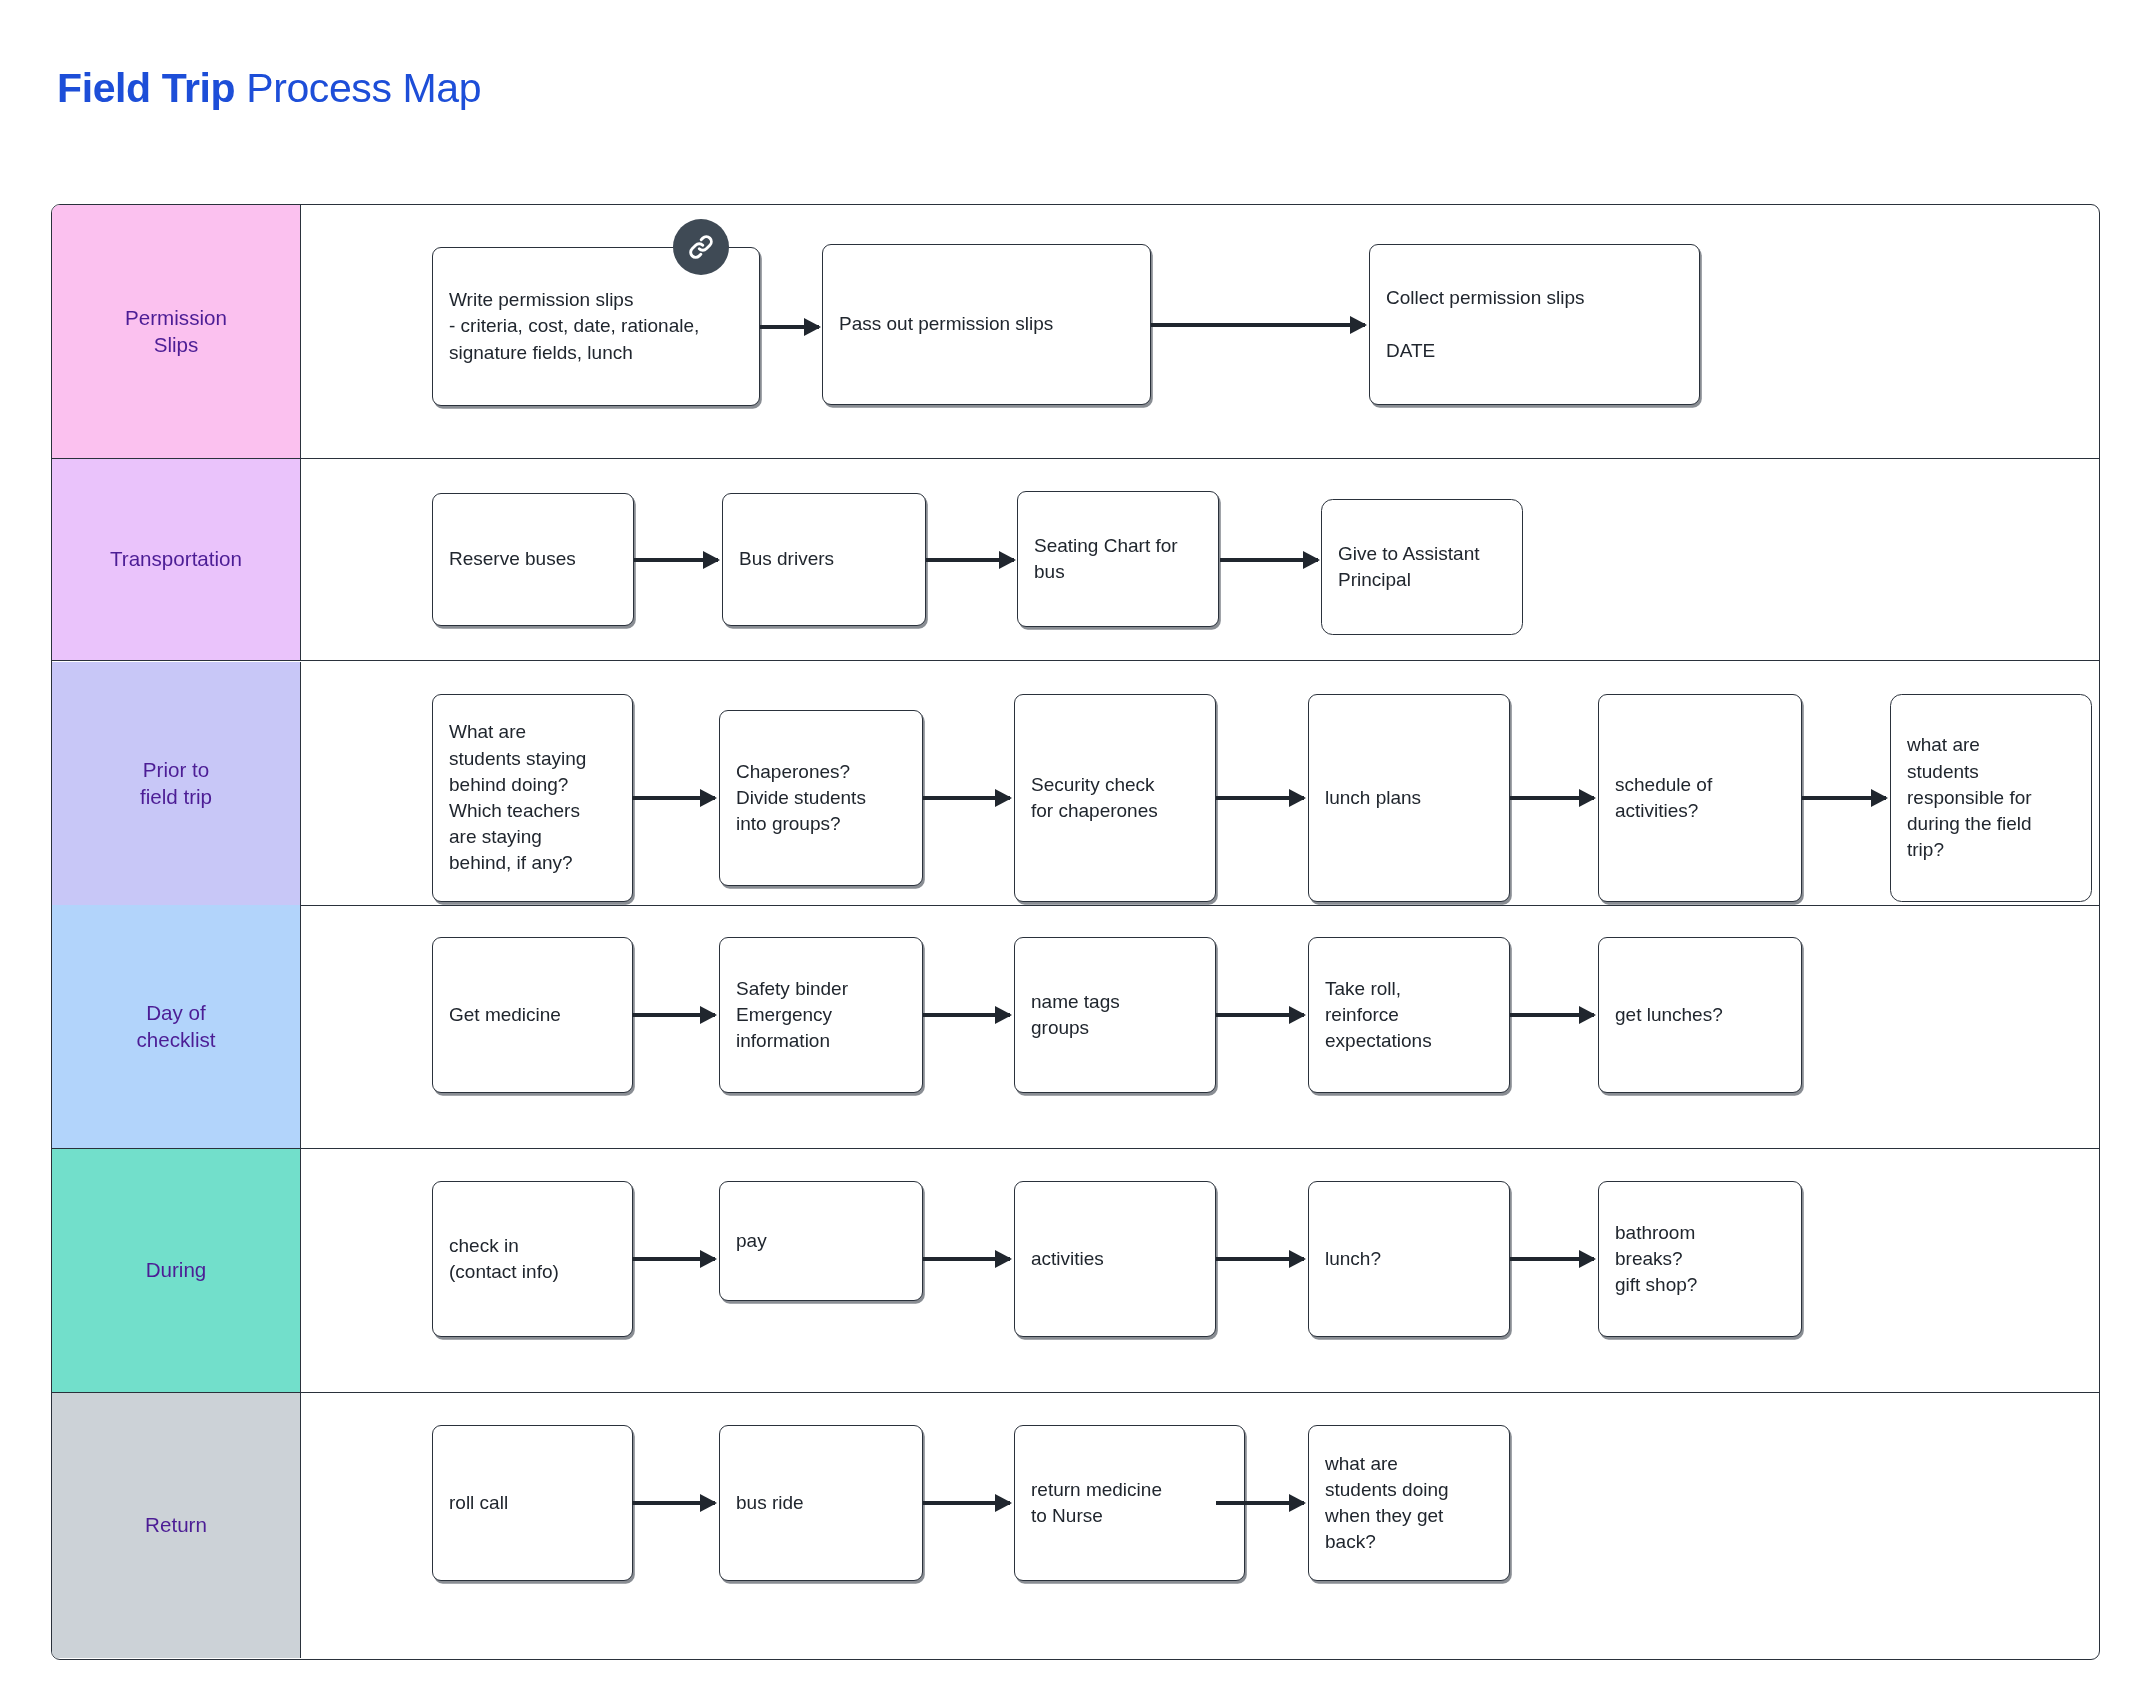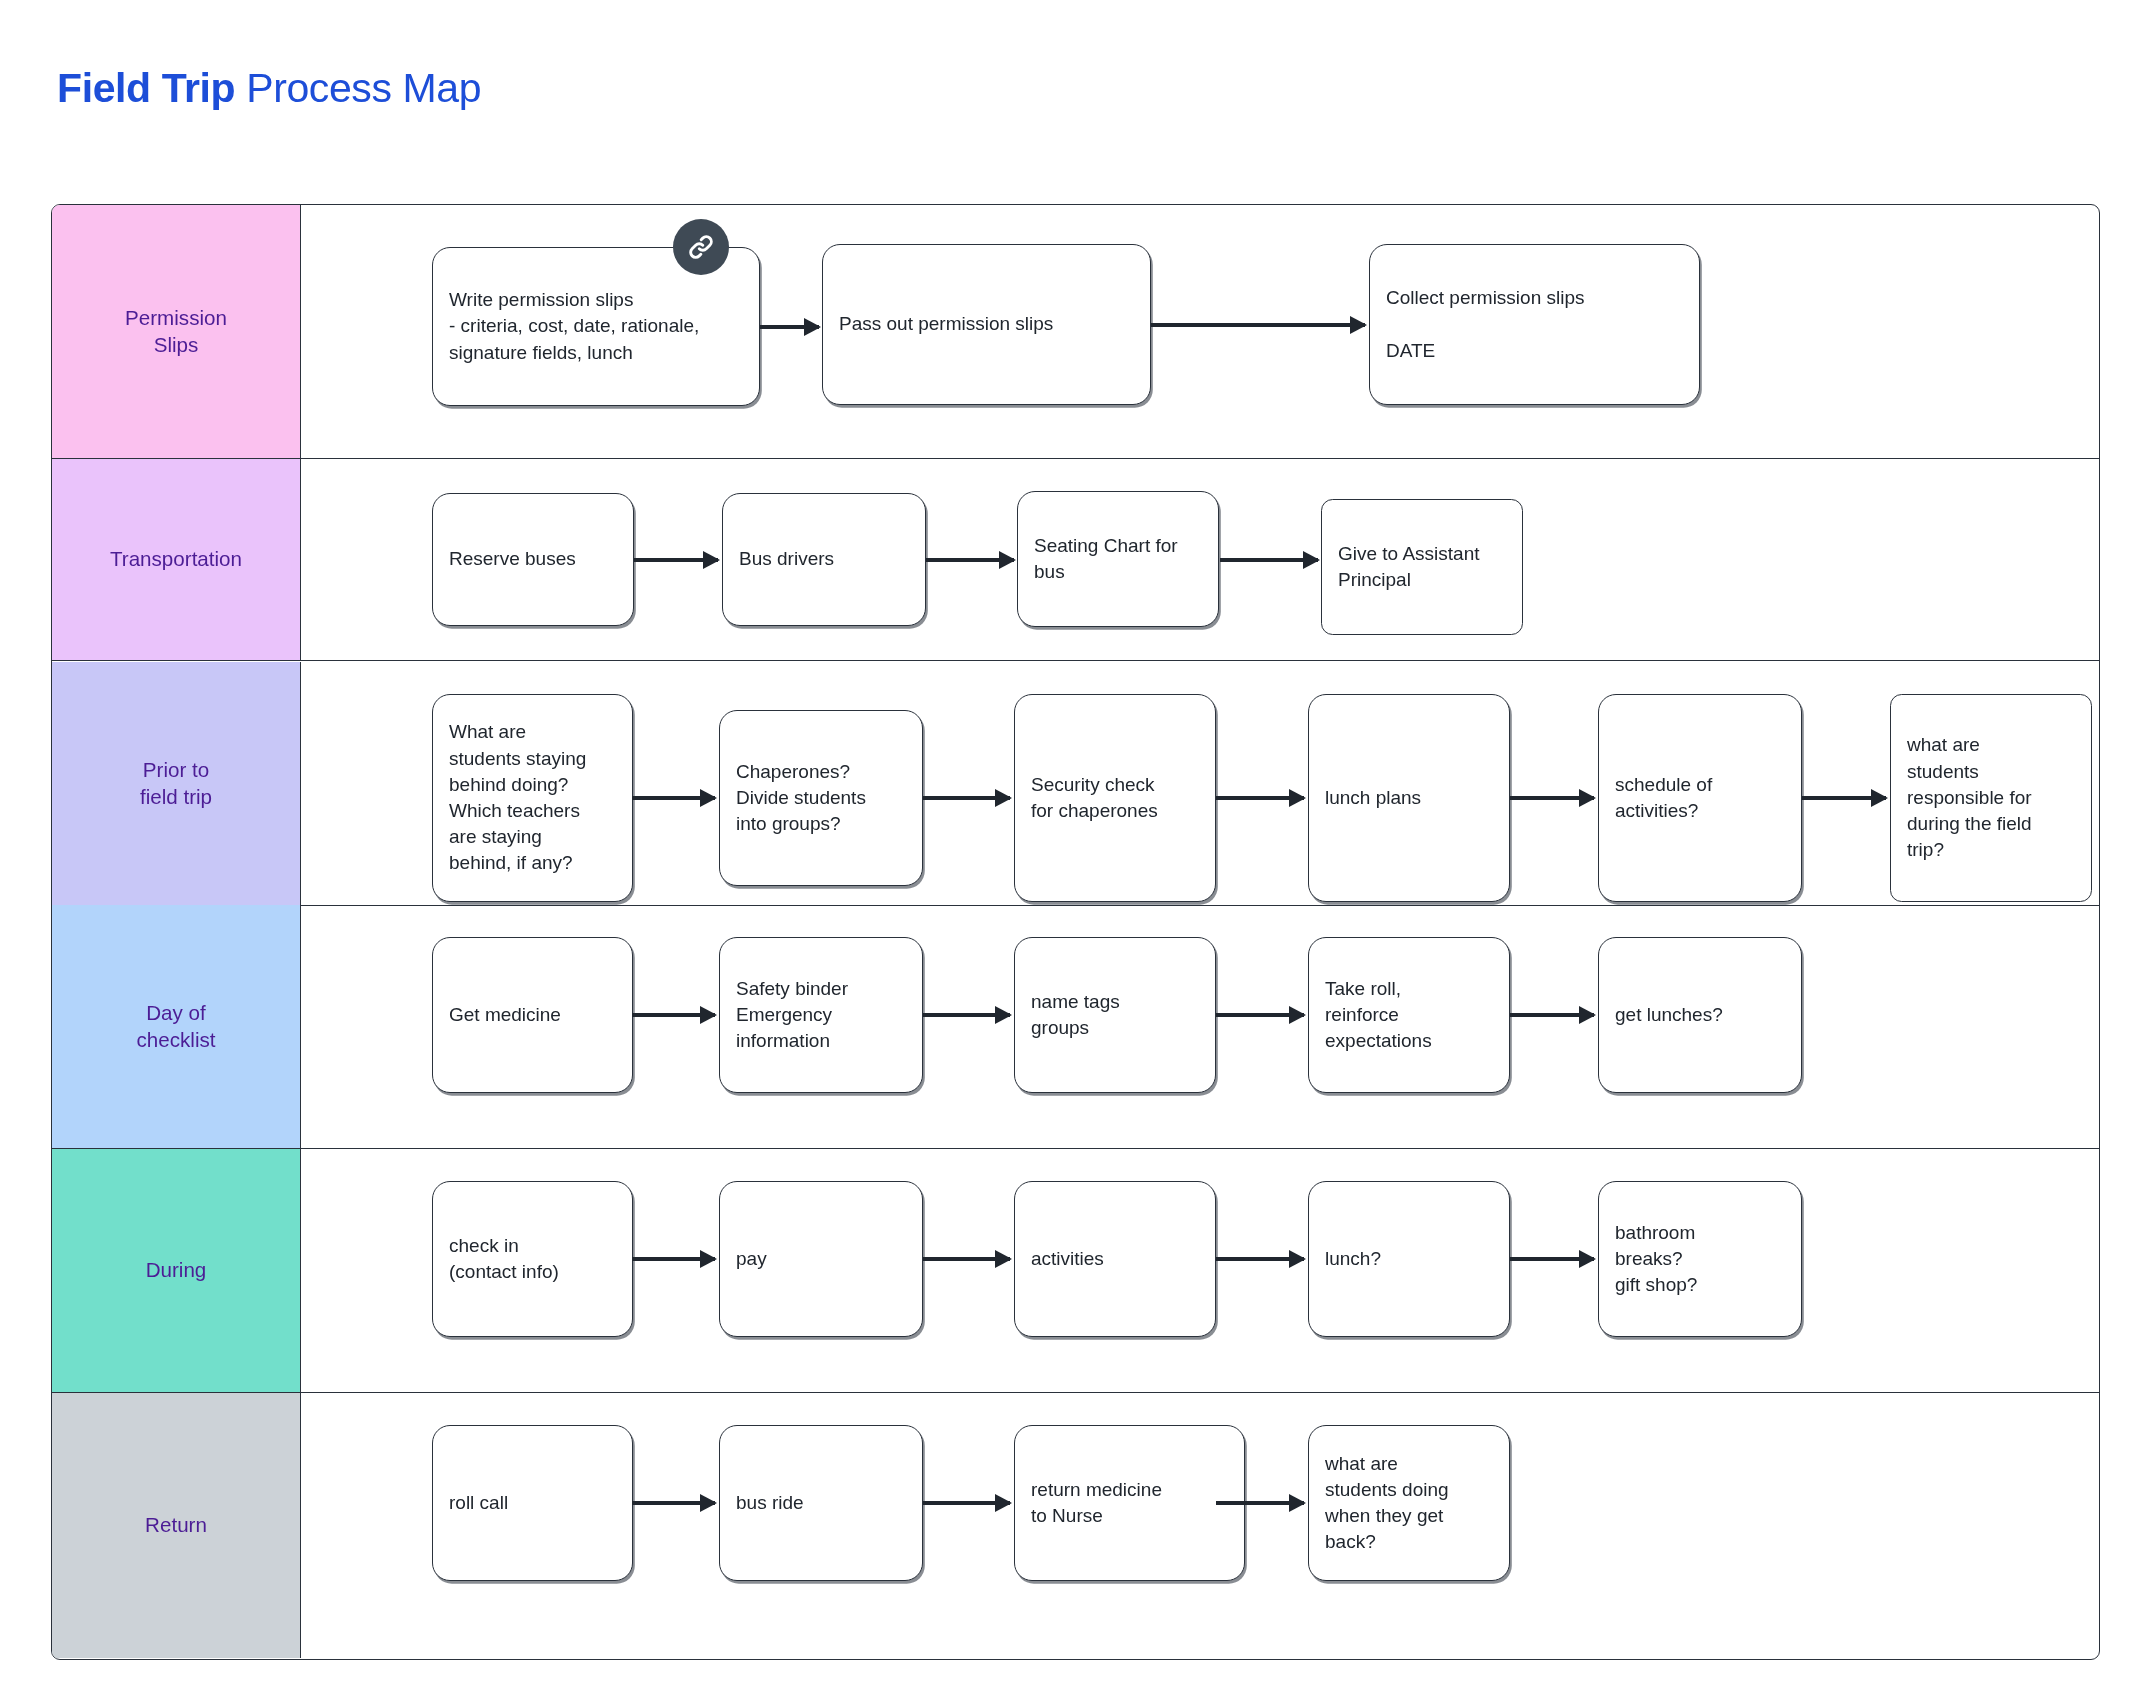--- a/index.html
+++ b/index.html
@@ -79,21 +79,21 @@
     top: 0;
     bottom: 0;
   }
 
   
   .node {
     position: absolute;
     box-sizing: border-box;
     background: #ffffff;
     border: 1.8px solid #2a313b;
-    border-radius: 18px;
+    border-radius: 9px;
     box-shadow: 1.8px 2.7px 0 rgba(40,48,58,0.55);
     display: flex;
     align-items: center;
     padding: 0 16px;
   }
   .node.flat {
     box-shadow: none;
     border-radius: 11.6px;
   }
   .node .node-text {
@@ -265,21 +265,21 @@
       </div>
     </div>
     <div class="lane" style="top: 944px; height: 244px;">
       <div class="lane-label" style="background: rgb(114, 223, 203);">During</div>
       <div class="lane-body">
         <div class="node" style="left: 131px; top: 32px; width: 201px; height: 156px;">
           <div class="node-text">check in
 (contact info)</div>
         </div>
         <div class="arrow" style="left: 331px; width: 83px; top: 108px;"></div>
-        <div class="node" style="left: 418px; top: 32px; width: 204px; height: 156px;">
+        <div class="node" style="left: 418px; top: 32px; width: 204px; height: 120px;">
           <div class="node-text">pay</div>
         </div>
         <div class="arrow" style="left: 622px; width: 87px; top: 108px;"></div>
         <div class="node" style="left: 713px; top: 32px; width: 202px; height: 156px;">
           <div class="node-text">activities</div>
         </div>
         <div class="arrow" style="left: 915px; width: 88px; top: 108px;"></div>
         <div class="node" style="left: 1007px; top: 32px; width: 202px; height: 156px;">
           <div class="node-text">lunch?</div>
         </div>

